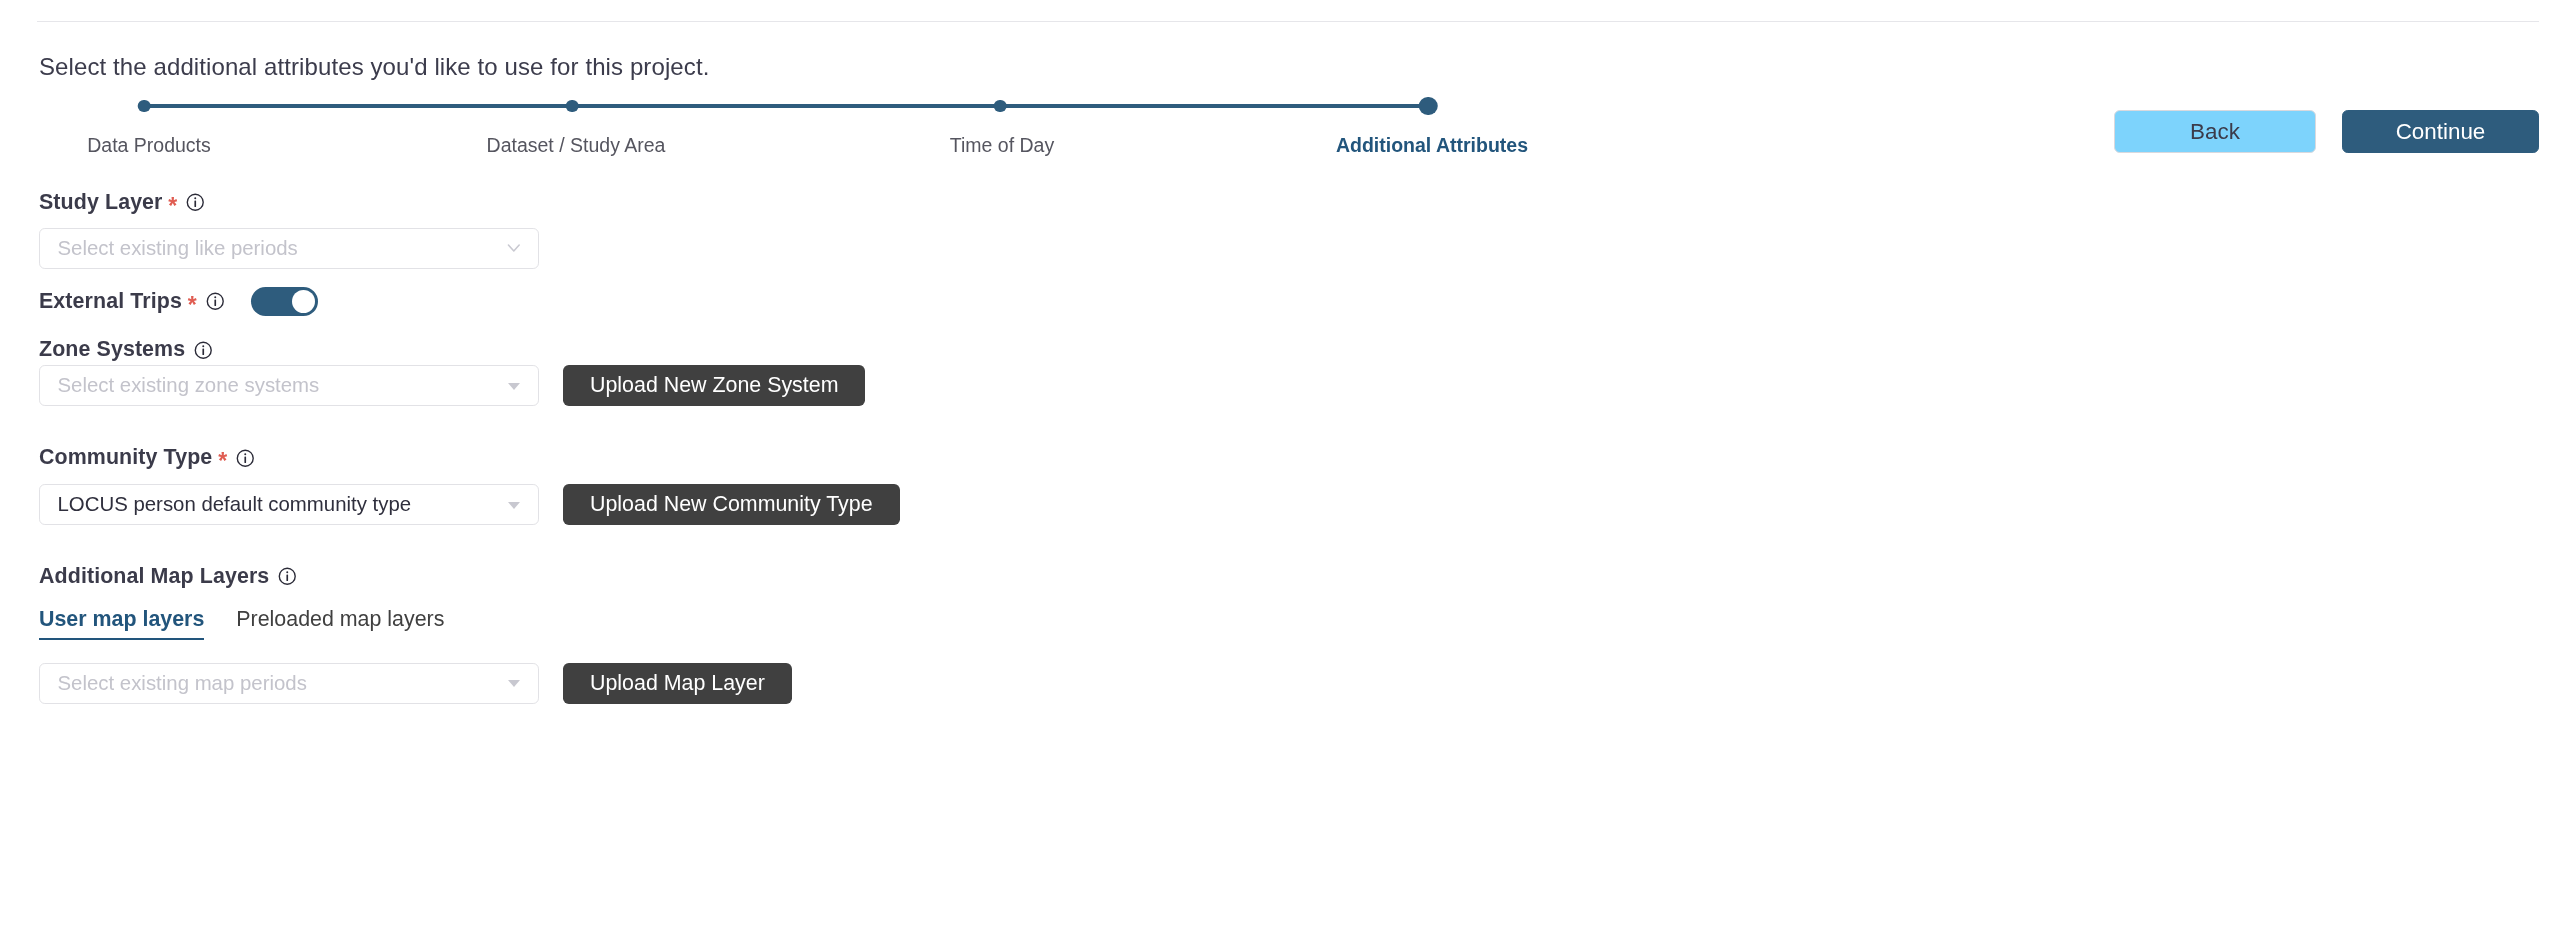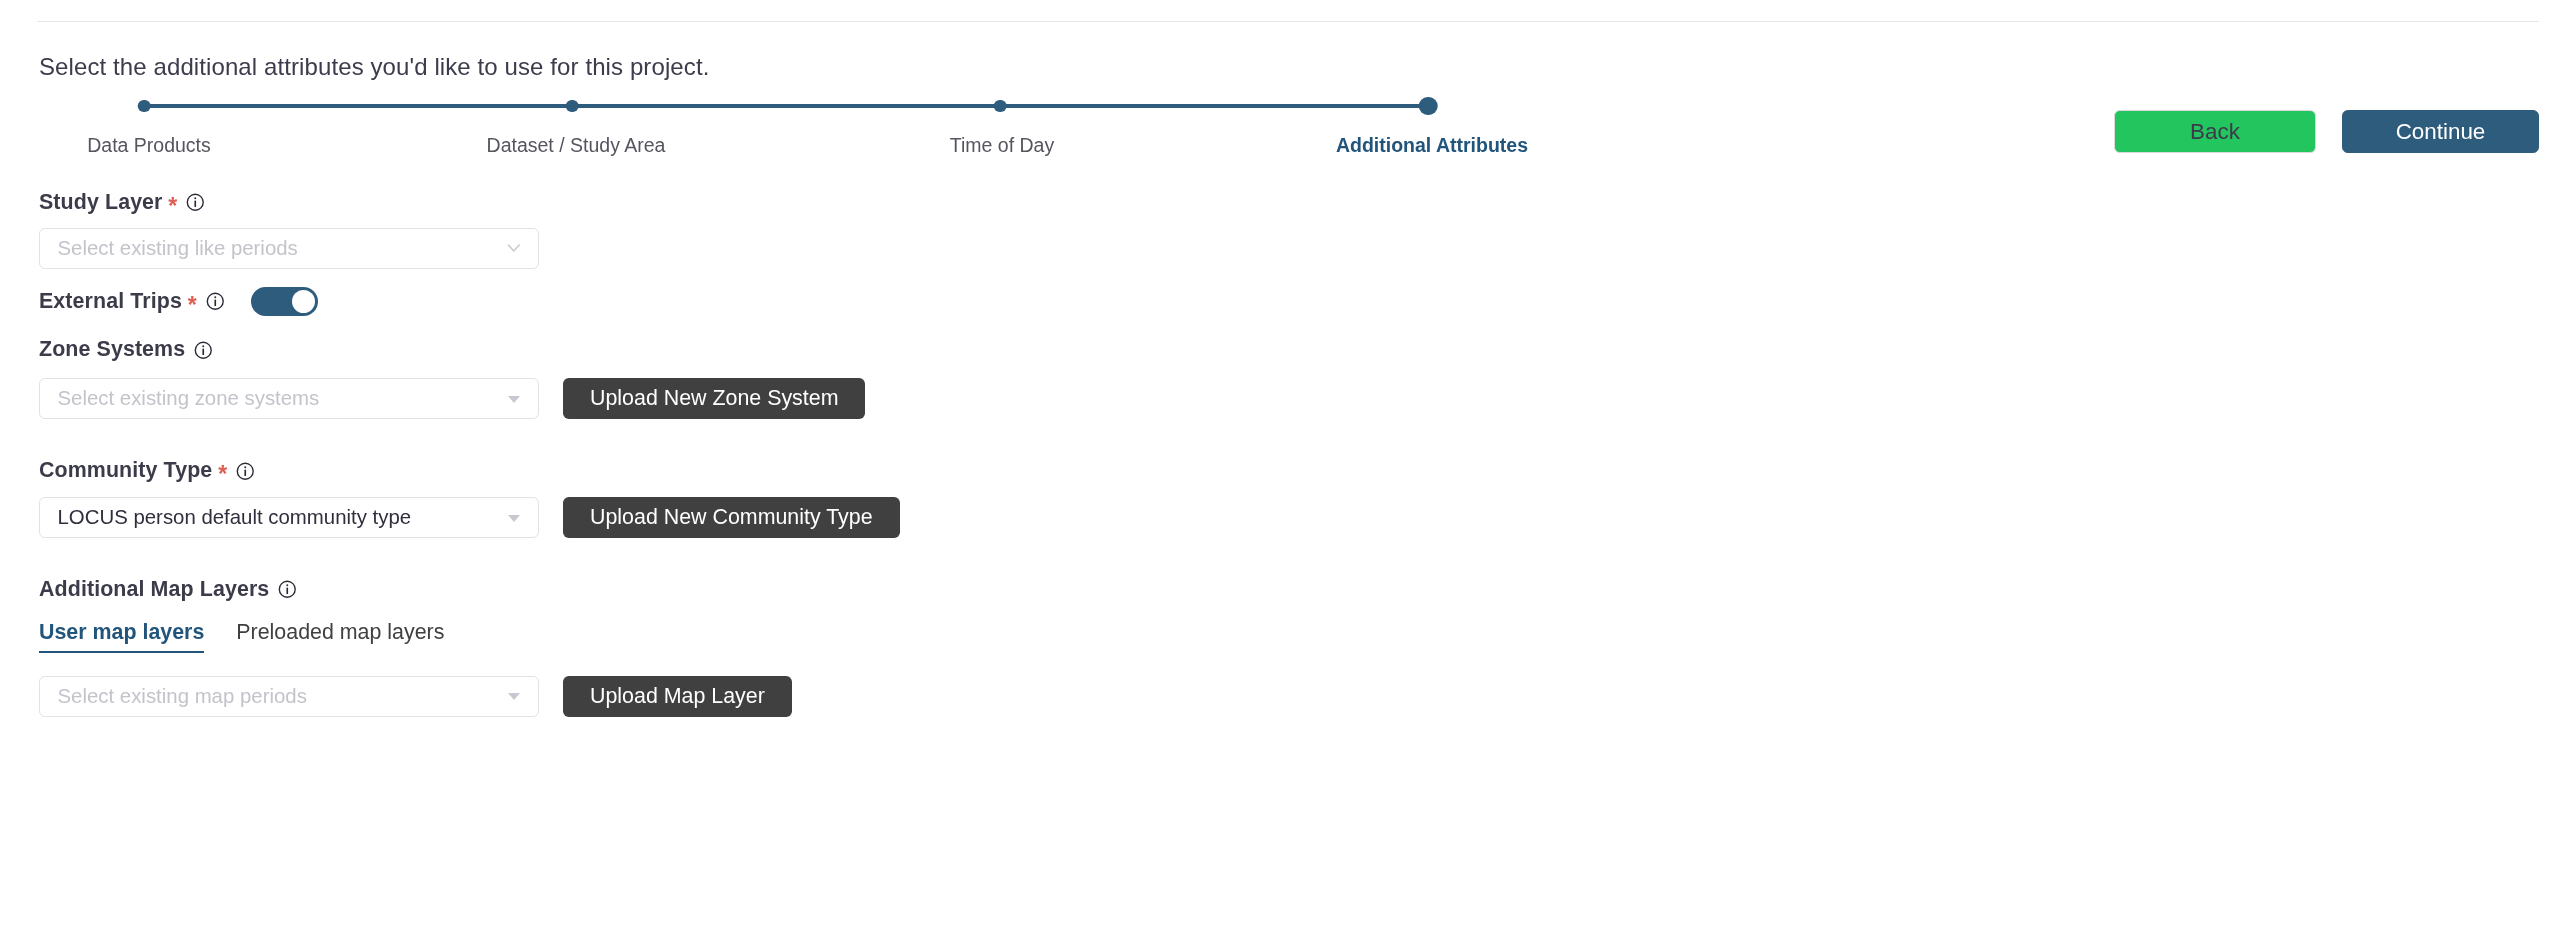--- a/index.html
+++ b/index.html
@@ -96,21 +96,21 @@
     border-radius: 5.8px;
     height: 43px;
     display: flex;
     align-items: center;
     justify-content: center;
     cursor: pointer;
     padding: 0 19.5px;
   }
   .btn-back {
     width: 202px;
-    background: #22c55e;
+    background: #7dd3fc;
     border: 1px solid #d9d9de;
     color: #3b3b4a;
     margin-left: 21px;
   }
   .btn-continue {
     width: 197px;
     background: #2e5c7d;
     border: 1px solid #2e5c7d;
     color: #ffffff;
   }
@@ -327,21 +327,21 @@
     <div class="field-label">
       <span>Zone Systems</span>
       <span class="info-icon">
         <svg viewBox="0 0 20 20" width="18.5" height="18.5">
           <circle cx="10" cy="10" r="8.6" fill="none" stroke="#2b2b38" stroke-width="1.5"></circle>
           <circle cx="10" cy="5.6" r="1.05" fill="#2b2b38"></circle>
           <rect x="9.1" y="8.1" width="1.8" height="7" rx="0.6" fill="#2b2b38"></rect>
         </svg>
       </span>
     </div>
-    <div class="control-row" style="margin-top:16px;align-items:flex-end;">
+    <div class="control-row" style="margin-top:3px;align-items:flex-end;">
       <div class="select">
         <span class="value placeholder">Select existing zone systems</span>
         <span class="caret-tri"></span>
       </div>
       <div class="btn-upload">Upload New Zone System</div>
     </div>
   </div>
 
   <div style="margin-bottom:39px;">
     <div class="field-label">

